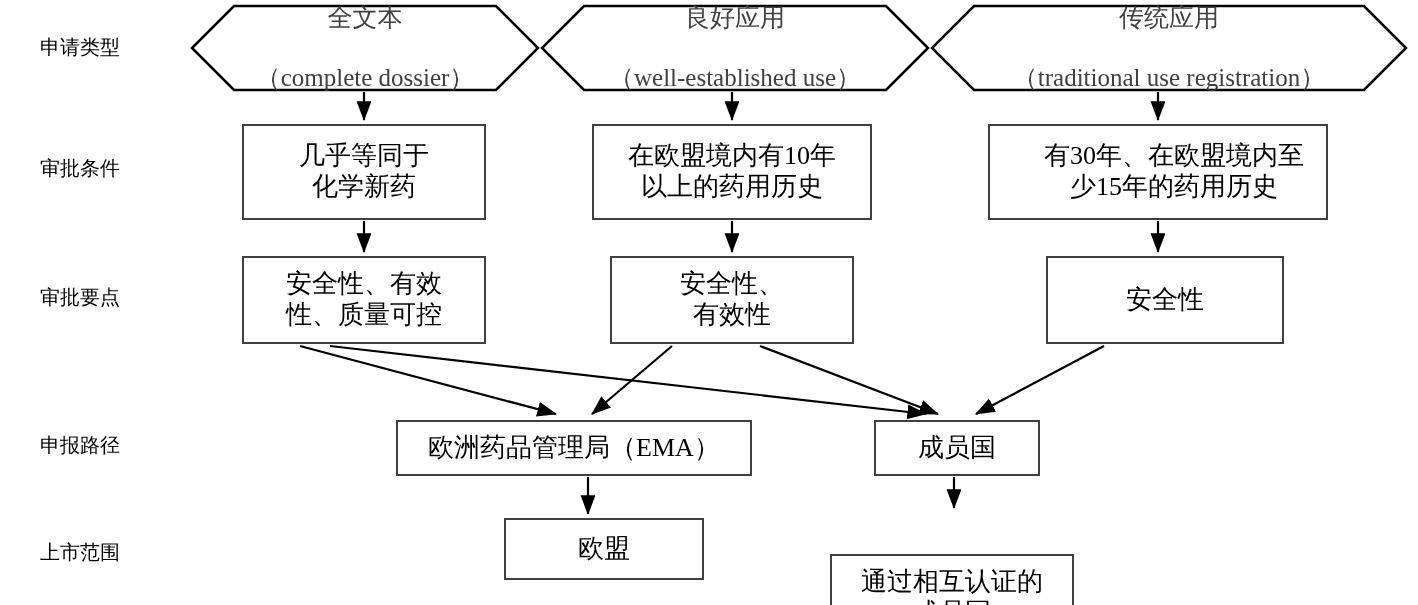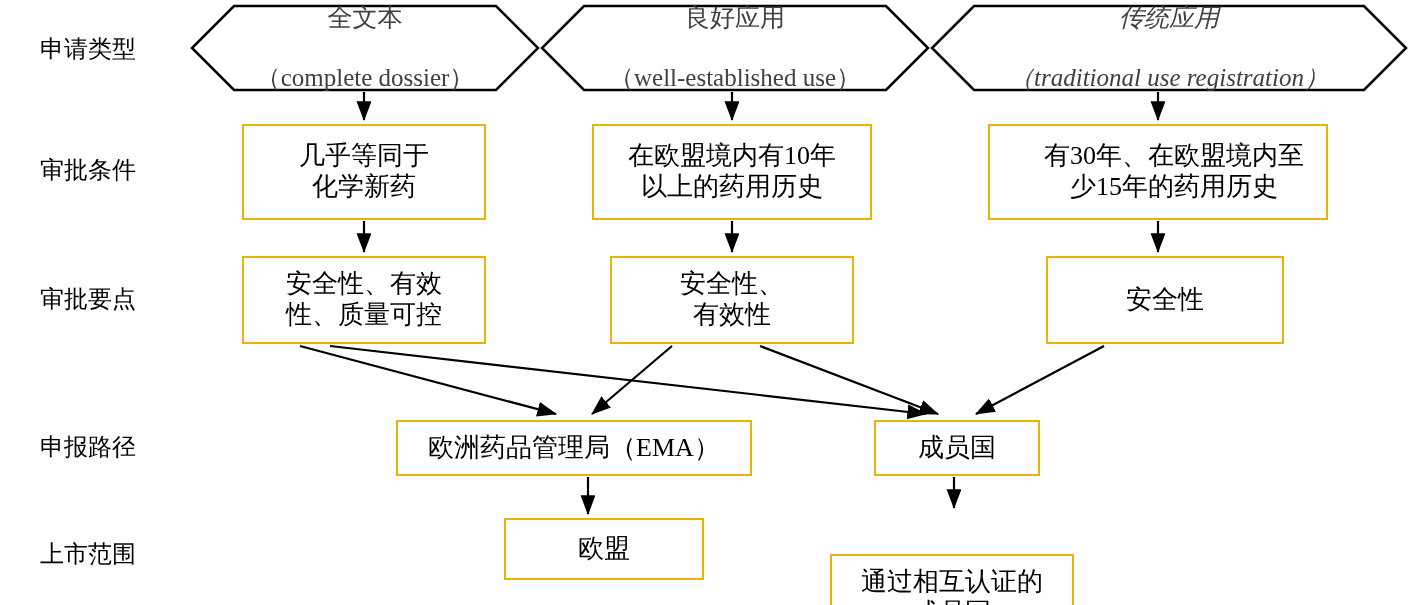--- a/index.html
+++ b/index.html
@@ -13,30 +13,30 @@
   }
   #canvas {
     position: relative;
     width: 1418px;
     height: 605px;
     background: #ffffff;
     overflow: hidden;
   }
   .row-label {
     position: absolute;
-    font-size: 24px;
+    font-size: 20px;
     line-height: 1.1;
     white-space: nowrap;
     color: #000;
     text-align: center;
   }
   .node {
     position: absolute;
     box-sizing: border-box;
-    border: 2px solid #eab308;
+    border: 2px solid #404040;
     background: #fff;
     display: flex;
     align-items: center;
     justify-content: center;
     text-align: center;
     font-size: 26px;
     line-height: 1.18;
     color: #000;
     white-space: pre-line;
     padding: 2px 4px;
@@ -96,21 +96,21 @@
   <div class="hex" style="left:540px; top:4px; width:390px; height:88px;">
     <svg class="hex-svg" width="390" height="88" viewBox="0 0 390 88">
       <polygon points="44,2 346,2 388,44 346,86 44,86 2,44" fill="#ffffff" stroke="#000000" stroke-width="2.5"></polygon>
     </svg>
     <div class="hex-text">
       <div>良好应用</div>
       <div>（well-established use）</div>
     </div>
   </div>
 
-  <div class="hex" style="left:930px; top:4px; width:478px; height:88px;font-style:italic;">
+  <div class="hex" style="left:930px; top:4px; width:478px; height:88px;">
     <svg class="hex-svg" width="478" height="88" viewBox="0 0 478 88">
       <polygon points="44,2 434,2 476,44 434,86 44,86 2,44" fill="#ffffff" stroke="#000000" stroke-width="2.5"></polygon>
     </svg>
     <div class="hex-text">
       <div>传统应用</div>
       <div>（traditional use registration）</div>
     </div>
   </div>
 
   <div class="node" style="left:242px; top:124px; width:244px; height:96px;">几乎等同于

